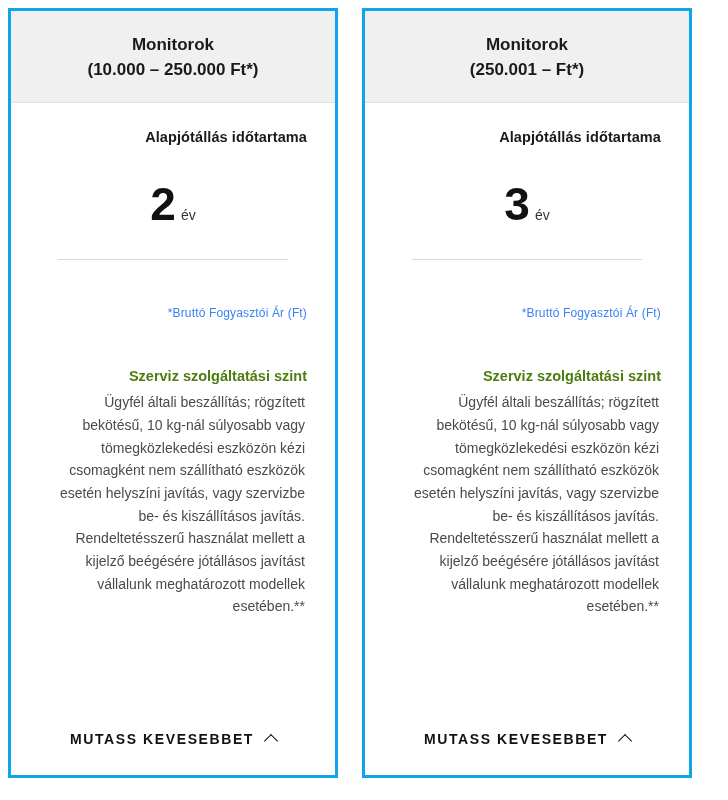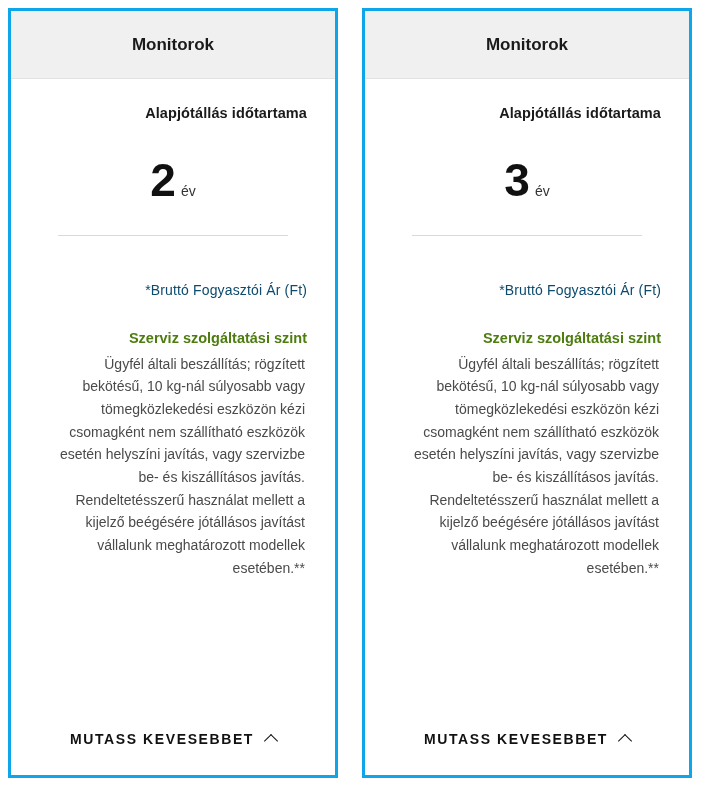--- a/index.html
+++ b/index.html
@@ -84,23 +84,23 @@
   }
 
   .divider {
     border: 0;
     border-top: 1px solid #d9d9d9;
     width: 86%;
     margin: 6px auto 0 auto;
   }
 
   .footnote {
-    font-size: 14px;
-    color: #0c4a6e;
-    margin: 46px 0 32px 0;
+    font-size: 12px;
+    color: #3b82f6;
+    margin: 46px 0 48px 0;
     letter-spacing: 0.15px;
   }
 
   .service-title {
     font-size: 14.5px;
     font-weight: bold;
     color: #4d7c0f;
     margin-bottom: 7px;
   }
 
@@ -139,20 +139,21 @@
   }
 </style>
 </head>
 <body>
 
 <div class="cards-wrap">
 
   <div class="card">
     <div class="card-header">
       <span class="line">Monitorok</span>
+      <span class="line">(10.000 – 250.000 Ft*)</span>
     </div>
     <div class="card-body">
       <div class="warranty-label">Alapjótállás időtartama</div>
       <div class="warranty-value">
         <span class="warranty-number">2</span>
         <span class="warranty-unit">év</span>
       </div>
       <hr class="divider">
       <div class="footnote">*Bruttó Fogyasztói Ár (Ft)</div>
       <div class="service-title">Szerviz szolgáltatási szint</div>
@@ -160,20 +161,21 @@
       <div class="show-less">
         <span>MUTASS KEVESEBBET</span>
         <span class="chevron-up"></span>
       </div>
     </div>
   </div>
 
   <div class="card">
     <div class="card-header">
       <span class="line">Monitorok</span>
+      <span class="line">(250.001 – Ft*)</span>
     </div>
     <div class="card-body">
       <div class="warranty-label">Alapjótállás időtartama</div>
       <div class="warranty-value">
         <span class="warranty-number">3</span>
         <span class="warranty-unit">év</span>
       </div>
       <hr class="divider">
       <div class="footnote">*Bruttó Fogyasztói Ár (Ft)</div>
       <div class="service-title">Szerviz szolgáltatási szint</div>

